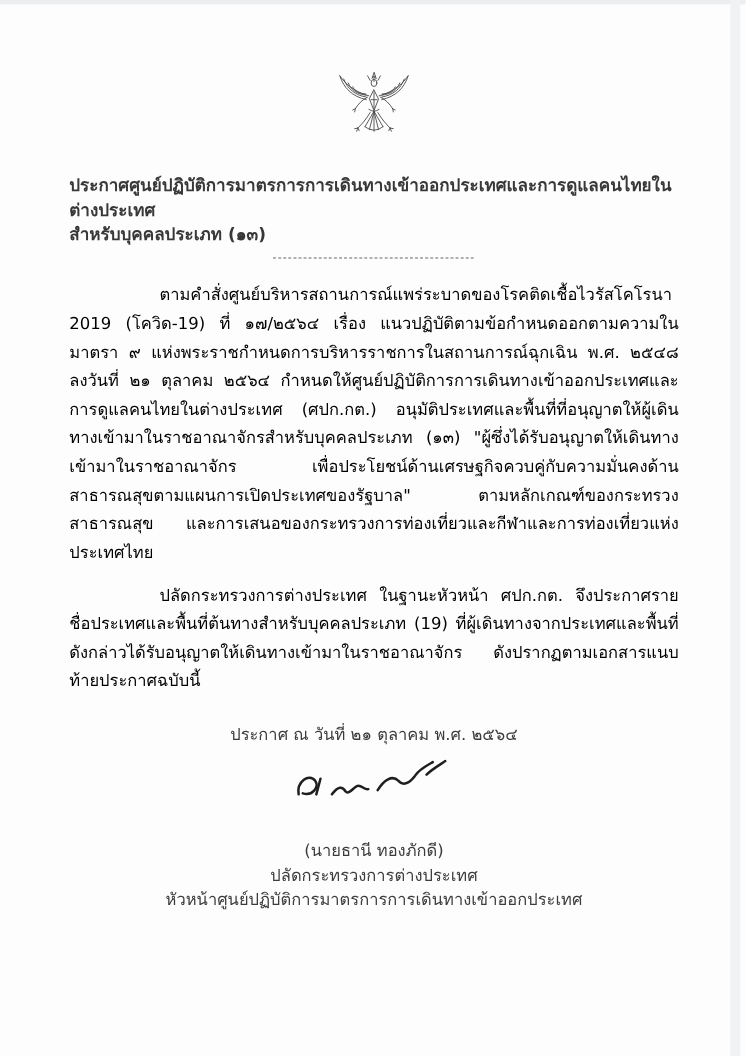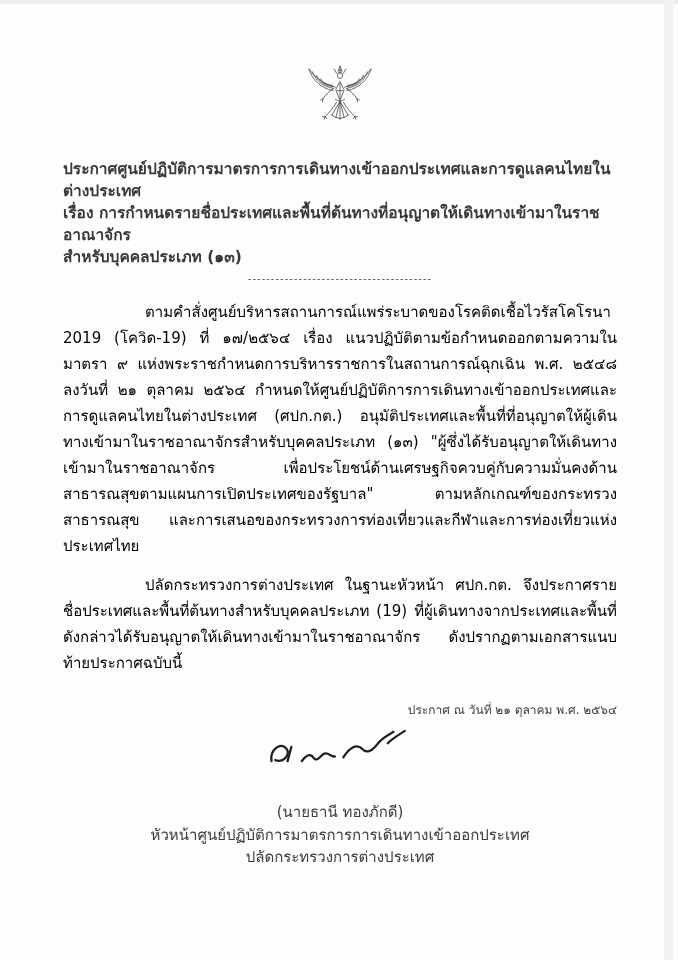--- a/index.html
+++ b/index.html
@@ -69,22 +69,22 @@
   .body-paragraph {
     margin: 13px 0 0 0;
     font-size: 15px;
     line-height: 26px;
     text-align: justify;
     text-indent: 82px;
     color: #000000;
   }
   .date-line {
     margin-top: 24px;
-    text-align: right;
-    font-size: 12px;
+    text-align: center;
+    font-size: 15px;
     color: #3c3c3c;
   }
   .signature-wrap {
     margin-top: 10px;
     text-align: center;
     height: 52px;
   }
   .signature-wrap svg {
     width: 165px;
     height: 52px;
@@ -148,21 +148,20 @@
 
         <path d="M64 64 C58 74 52 81 45 88"></path>
         <path d="M45 88 l-5 1 m5 -1 l-2 5 m2 -5 l2 4"></path>
         <path d="M76 64 C82 74 88 81 95 88"></path>
         <path d="M95 88 l5 1 m-5 -1 l2 5 m-2 -5 l-2 4"></path>
       </svg>
     </div>
 
     <div class="title-block">
       <div>ประกาศศูนย์ปฏิบัติการมาตรการการเดินทางเข้าออกประเทศและการดูแลคนไทยในต่างประเทศ</div>
-      <div>เรื่อง การกำหนดรายชื่อประเทศและพื้นที่ต้นทางที่อนุญาตให้เดินทางเข้ามาในราชอาณาจักร</div>
       <div>สำหรับบุคคลประเภท (๑๓)</div>
     </div>
 
     <div class="separator">----------------------------------------</div>
 
     <p class="body-paragraph">ตามคำสั่งศูนย์บริหารสถานการณ์แพร่ระบาดของโรคติดเชื้อไวรัสโคโรนา 2019 (โควิด-19) ที่ ๑๗/๒๕๖๔ เรื่อง แนวปฏิบัติตามข้อกำหนดออกตามความในมาตรา ๙ แห่งพระราชกำหนดการบริหารราชการในสถานการณ์ฉุกเฉิน พ.ศ. ๒๕๔๘ ลงวันที่ ๒๑ ตุลาคม ๒๕๖๔ กำหนดให้ศูนย์ปฏิบัติการการเดินทางเข้าออกประเทศและการดูแลคนไทยในต่างประเทศ (ศปก.กต.) อนุมัติประเทศและพื้นที่ที่อนุญาตให้ผู้เดินทางเข้ามาในราชอาณาจักรสำหรับบุคคลประเภท (๑๓) "ผู้ซึ่งได้รับอนุญาตให้เดินทางเข้ามาในราชอาณาจักร เพื่อประโยชน์ด้านเศรษฐกิจควบคู่กับความมั่นคงด้านสาธารณสุขตามแผนการเปิดประเทศของรัฐบาล" ตามหลักเกณฑ์ของกระทรวงสาธารณสุข และการเสนอของกระทรวงการท่องเที่ยวและกีฬาและการท่องเที่ยวแห่งประเทศไทย</p>
     <p class="body-paragraph">ปลัดกระทรวงการต่างประเทศ ในฐานะหัวหน้า ศปก.กต. จึงประกาศรายชื่อประเทศและพื้นที่ต้นทางสำหรับบุคคลประเภท (19) ที่ผู้เดินทางจากประเทศและพื้นที่ดังกล่าวได้รับอนุญาตให้เดินทางเข้ามาในราชอาณาจักร ดังปรากฏตามเอกสารแนบท้ายประกาศฉบับนี้</p>
 
     <div class="date-line">ประกาศ ณ วันที่ ๒๑ ตุลาคม พ.ศ. ๒๕๖๔</div>
 
@@ -171,18 +170,18 @@
         <path d="M12 34 C10 22 22 13 28 21 C32 27 25 36 16 33"></path>
         <path d="M33 19 L29 34"></path>
         <path d="M44 34 C50 26 54 26 57 31 C60 35 64 28 68 26 C72 24 75 30 79 29"></path>
         <path d="M88 30 C94 20 102 15 108 21 C112 26 118 24 124 16 C128 10 134 7 141 3"></path>
         <path d="M135 15 C140 10 147 6 153 2"></path>
       </svg>
     </div>
 
     <div class="signatory-block">
       <div>(นายธานี  ทองภักดี)</div>
+      <div>ปลัดกระทรวงการต่างประเทศ</div>
       <div>หัวหน้าศูนย์ปฏิบัติการมาตรการการเดินทางเข้าออกประเทศ</div>
-      <div>ปลัดกระทรวงการต่างประเทศ</div>
     </div>
 
   </div>
 </div>
 
 </body></html>

